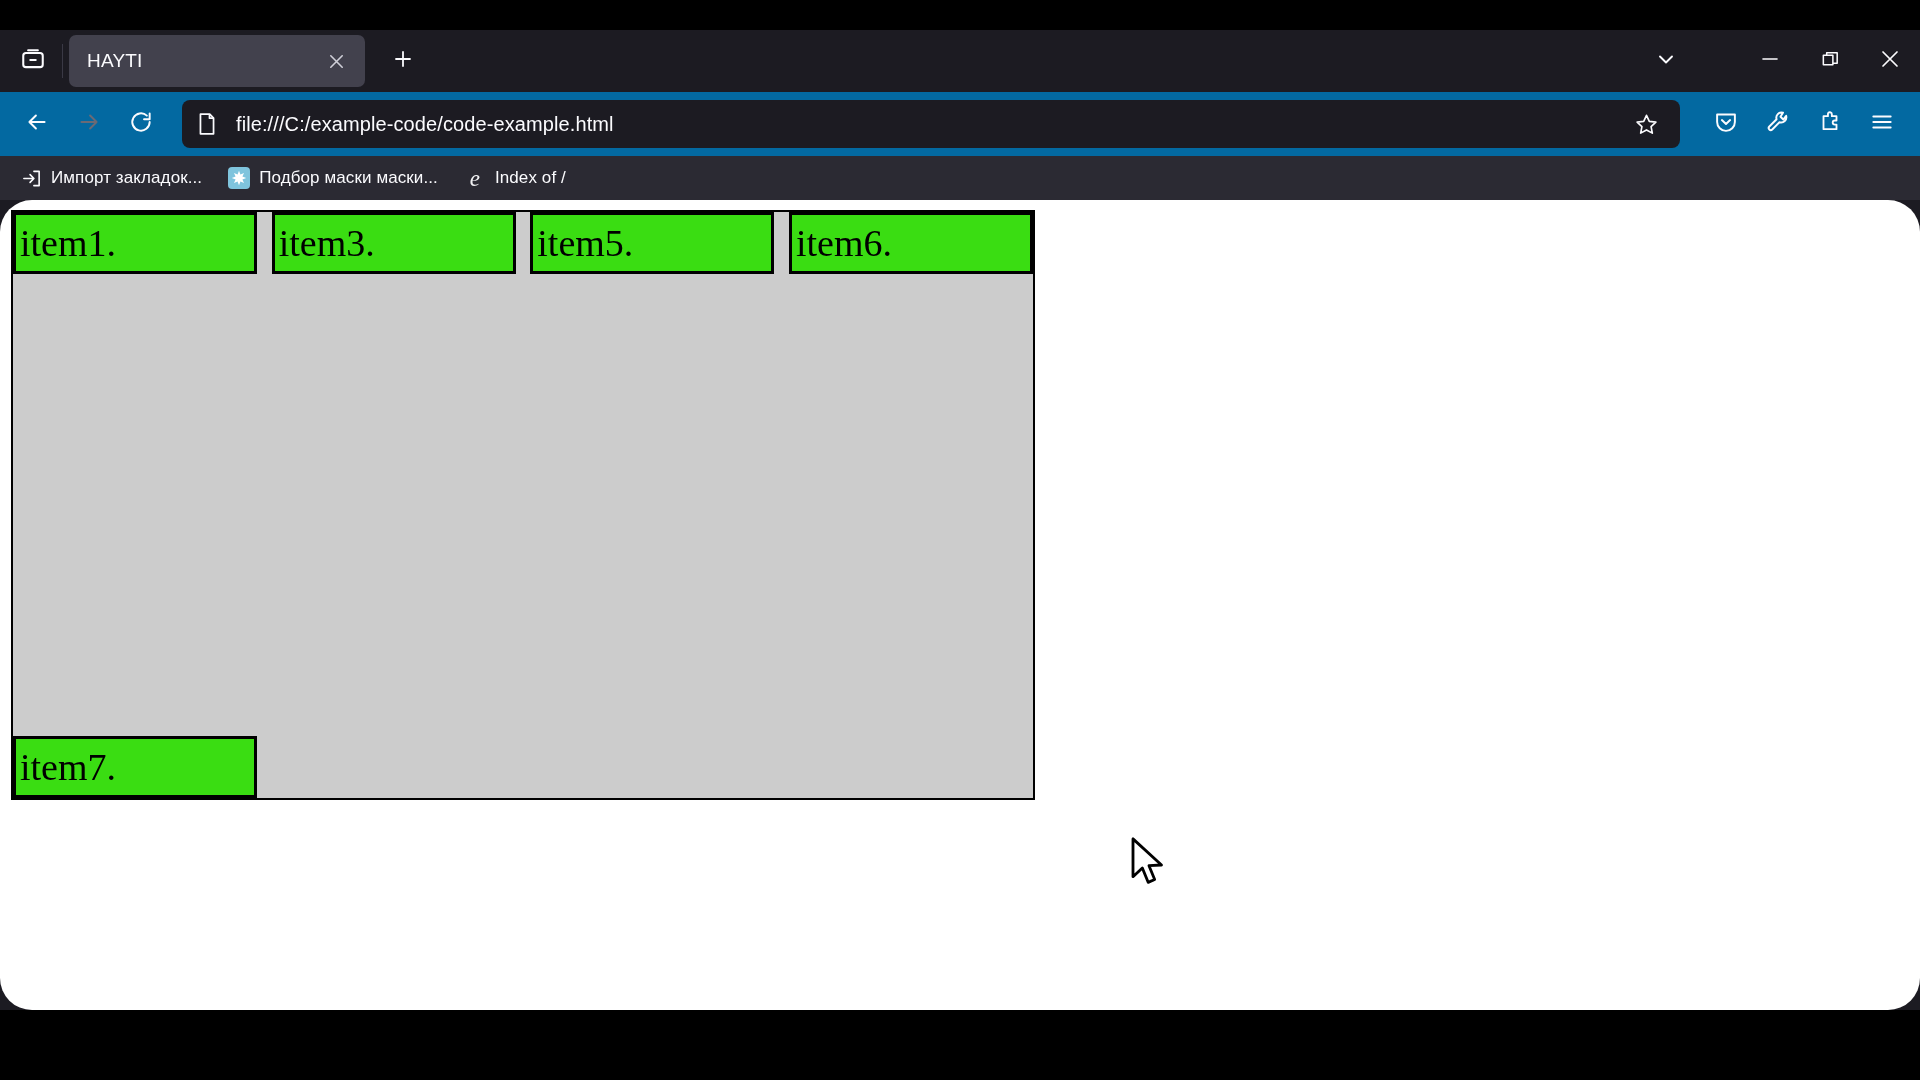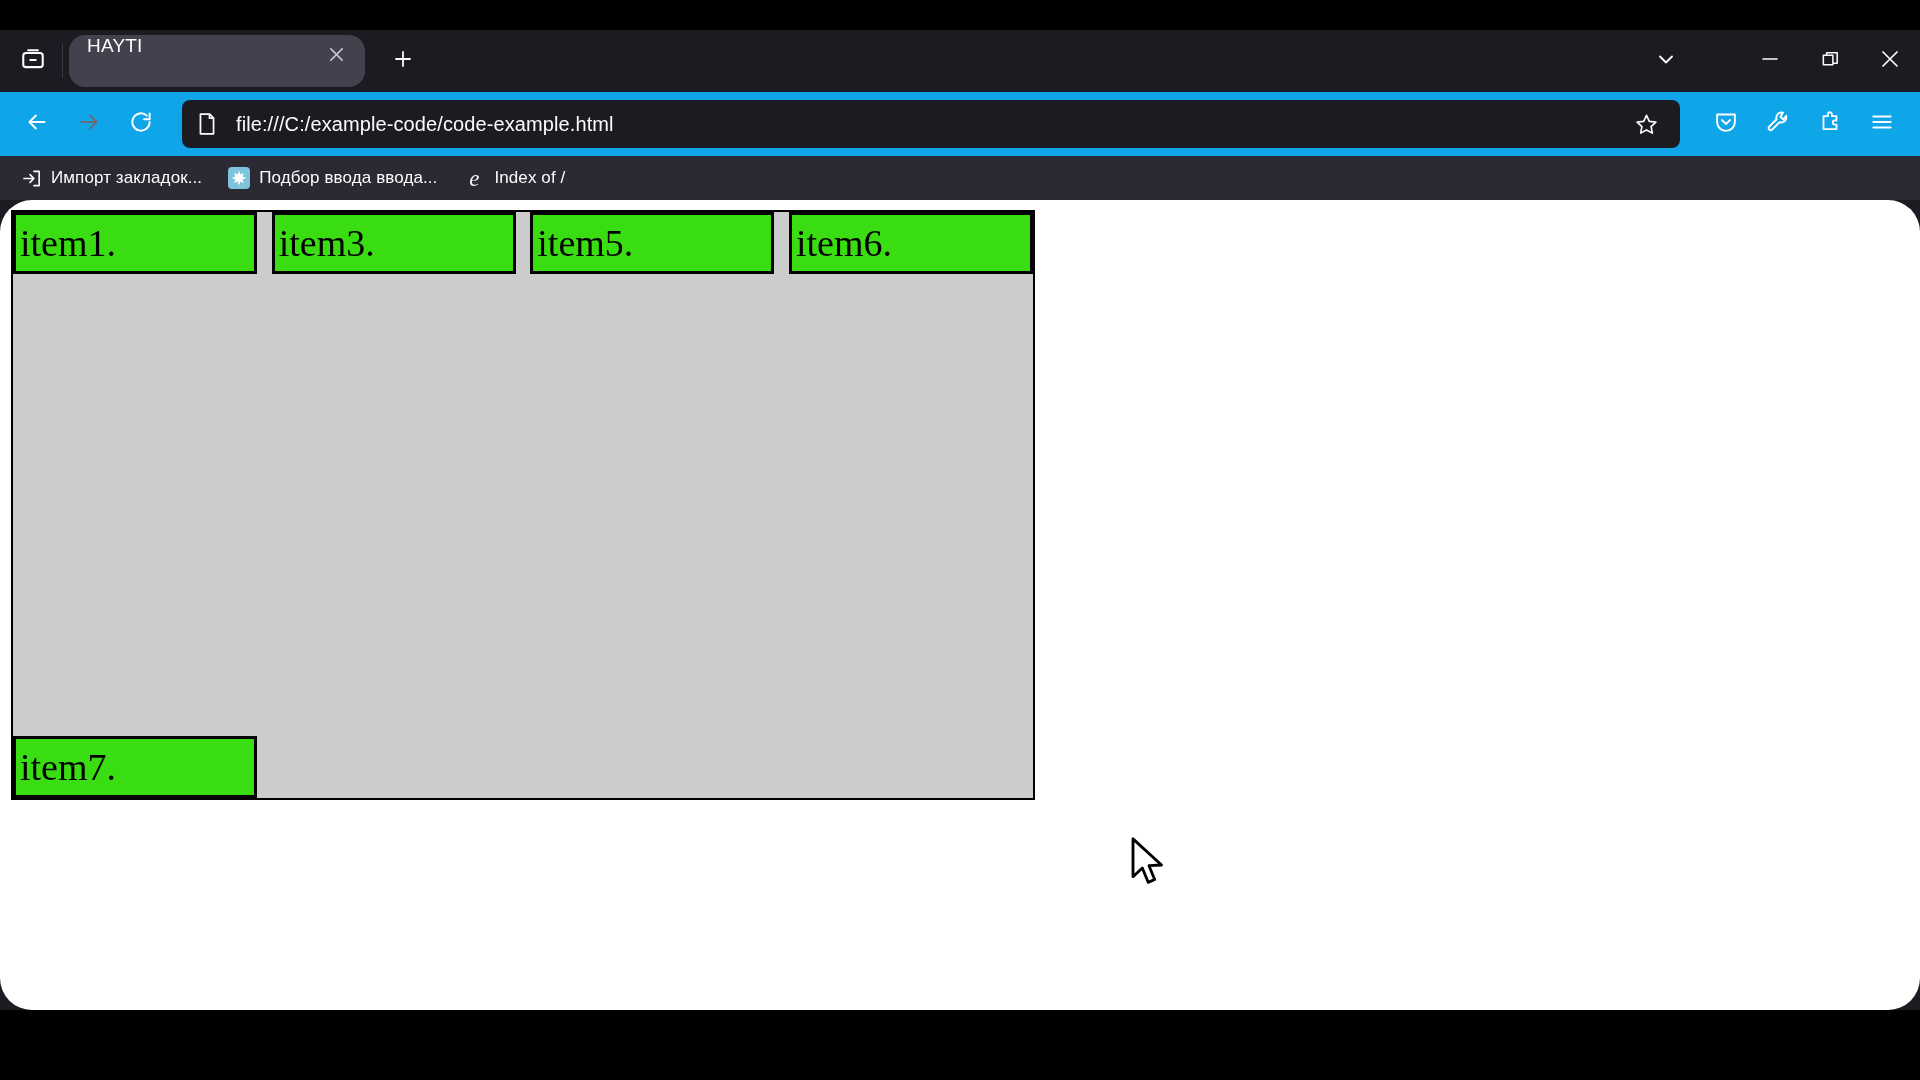--- a/index.html
+++ b/index.html
@@ -20,22 +20,22 @@
   .tabstrip {
     height:62px; background:#1c1b22; display:flex; align-items:center;
     padding-left:6px; flex:0 0 auto; position:relative;
   }
   .tablist-btn {
     width:54px; height:54px; display:flex; align-items:center; justify-content:center;
     border-radius:6px; flex:0 0 auto;
   }
   .tab-sep { width:1px; height:34px; background:#3a3945; margin:0 6px 0 2px; }
   .tab {
-    width:296px; height:52px; background:#42414d; border-radius:16px;
-    display:flex; padding:0 10px 0 18px; position:relative;
+    width:296px; height:52px; background:#42414d; border-radius:7px;
+    display:flex; align-items:center; padding:0 10px 0 18px; position:relative;
     flex:0 0 auto;
   }
   .tab-title {
     color:#fbfbfe; font-size:19px; flex:1 1 auto; white-space:nowrap;
     overflow:hidden; text-overflow:ellipsis; letter-spacing:.2px;
   }
   .tab-close {
     width:38px; height:38px; border-radius:5px; display:flex;
     align-items:center; justify-content:center; flex:0 0 auto;
   }
@@ -44,21 +44,21 @@
     display:flex; align-items:center; justify-content:center; flex:0 0 auto;
   }
 
   .wincontrols { position:absolute; right:0; top:0; height:62px; display:flex; align-items:center; }
   .wc { width:60px; height:62px; display:flex; align-items:center; justify-content:center; }
   .wc.chevron { width:76px; margin-right:36px; }
 
   
   .navbar {
     height:64px; display:flex; align-items:center; padding:0 14px;
-    background:#0ea5e9; flex:0 0 auto;
+    background:#0369a1; flex:0 0 auto;
   }
   .navbtn {
     width:46px; height:46px; border-radius:6px; display:flex;
     align-items:center; justify-content:center; flex:0 0 auto; margin-right:6px;
   }
   .urlbar {
     flex:1 1 auto; height:48px; background:#1c1b22; border-radius:8px;
     display:flex; align-items:center; margin:0 18px 0 12px; padding:0 14px;
     min-width:0;
   }
@@ -272,21 +272,21 @@
         </span>
         <span class="bm-label">Импорт закладок...</span>
       </div>
 
       <div class="bm">
         <span class="bm-ico favicon">
           <svg width="18" height="18" viewBox="0 0 20 20" fill="#ffffff">
             <path d="M10 2 L11.6 6.2 L15.6 4.4 L13.8 8.4 L18 10 L13.8 11.6 L15.6 15.6 L11.6 13.8 L10 18 L8.4 13.8 L4.4 15.6 L6.2 11.6 L2 10 L6.2 8.4 L4.4 4.4 L8.4 6.2 Z"></path>
           </svg>
         </span>
-        <span class="bm-label">Подбор ввода ввода...</span>
+        <span class="bm-label">Подбор маски маски...</span>
       </div>
 
       <div class="bm">
         <span class="bm-ico edge-e">e</span>
         <span class="bm-label">Index of /</span>
       </div>
     </div>
 
     <div class="viewport">
 

